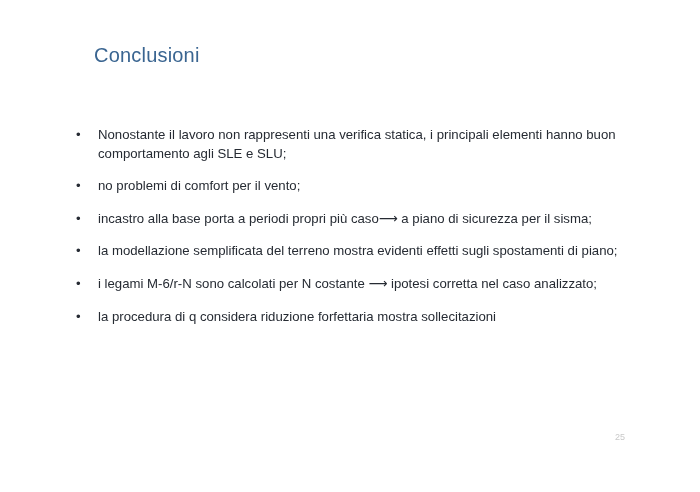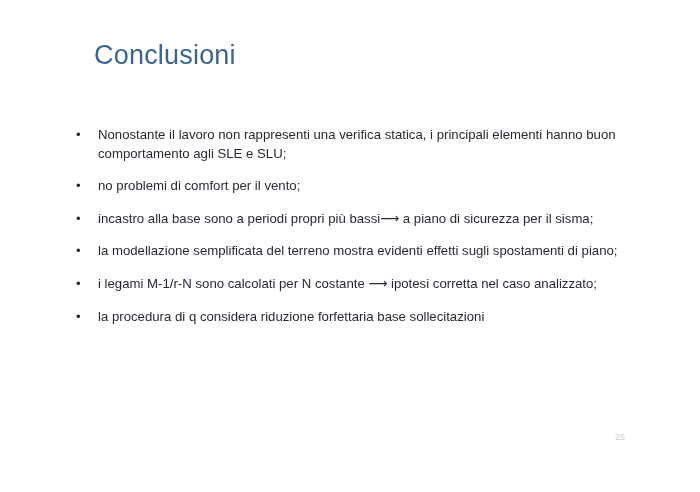--- a/index.html
+++ b/index.html
@@ -17,21 +17,21 @@
     position: relative;
     width: 700px;
     height: 492px;
     background: #ffffff;
     overflow: hidden;
   }
   #slide-title {
     position: absolute;
     left: 94px;
     top: 42px;
-    font-size: 27px;
+    font-size: 20px;
     line-height: 26px;
     color: #3a6591;
     letter-spacing: 0.2px;
     white-space: nowrap;
   }
   #bullet-list {
     position: absolute;
     left: 70px;
     top: 112px;
     width: 582px;
@@ -101,35 +101,35 @@
       <span class="bullet-text">Nonostante il lavoro non rappresenti una verifica statica, i principali elementi hanno buon comportamento agli SLE e SLU;</span>
     </li>
 
     <li class="bullet-item">
       <span class="bullet-marker">•</span>
       <span class="bullet-text">no problemi di comfort per il vento;</span>
     </li>
 
     <li class="bullet-item">
       <span class="bullet-marker">•</span>
-      <span class="bullet-text"><span>incastro alla base sono a periodi propri più bassi</span><span class="arrow-glyph">⟶</span><span> a piano di sicurezza  per il sisma;</span></span>
+      <span class="bullet-text"><span>incastro alla base porta a periodi propri più caso</span><span class="arrow-glyph">⟶</span><span> a piano di sicurezza  per il sisma;</span></span>
     </li>
 
     <li class="bullet-item">
       <span class="bullet-marker">•</span>
       <span class="bullet-text">la modellazione semplificata del terreno mostra evidenti effetti sugli spostamenti di piano;</span>
     </li>
 
     <li class="bullet-item">
       <span class="bullet-marker">•</span>
-      <span class="bullet-text"><span>i legami M-1/r-N sono calcolati per N costante  </span><span class="arrow-glyph">⟶</span><span>  ipotesi corretta nel caso analizzato;</span></span>
+      <span class="bullet-text"><span>i legami M-6/r-N sono calcolati per N costante  </span><span class="arrow-glyph">⟶</span><span>  ipotesi corretta nel caso analizzato;</span></span>
     </li>
 
     <li class="bullet-item">
       <span class="bullet-marker">•</span>
-      <span class="bullet-text"><span>la procedura di q considera riduzione forfettaria base sollecitazioni</span></span>
+      <span class="bullet-text"><span>la procedura di q considera riduzione forfettaria mostra sollecitazioni</span></span>
     </li>
 
   </ul>
 
   <div id="page-number">25</div>
 
 </div>
 
 </body></html>

